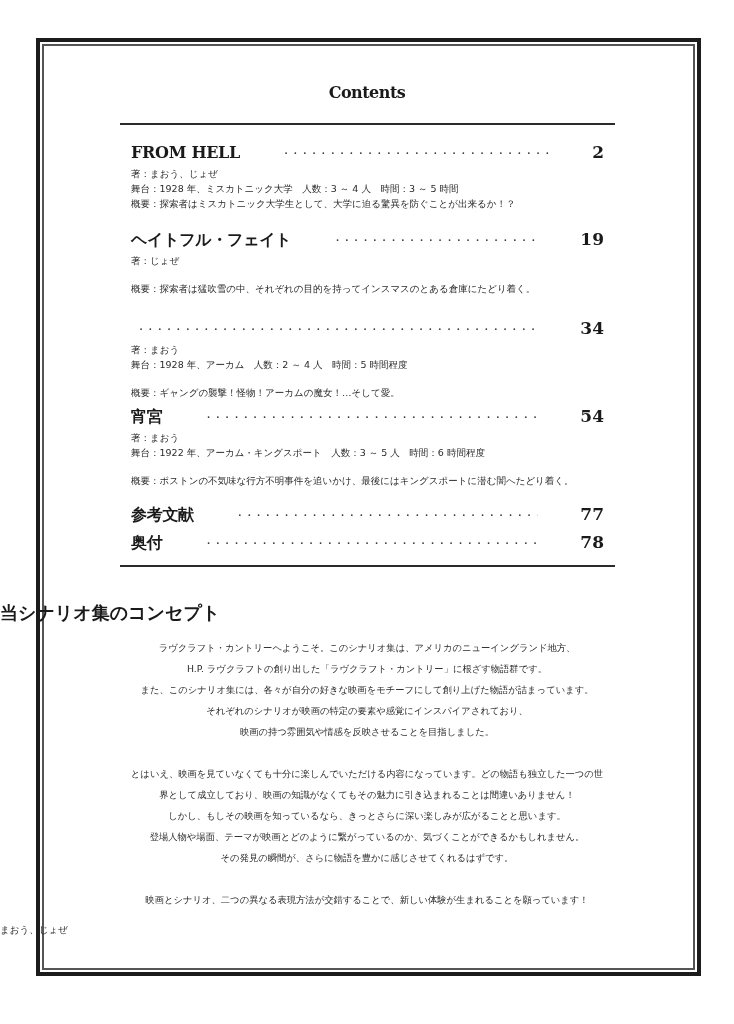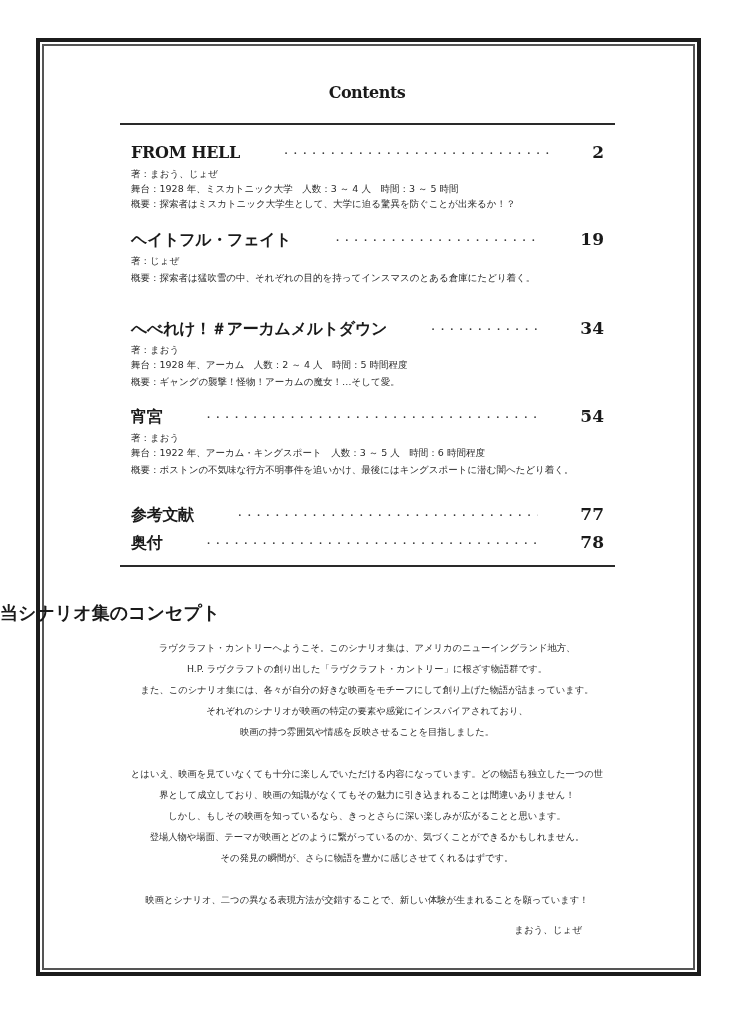--- a/index.html
+++ b/index.html
@@ -84,21 +84,21 @@
     .toc-page {
       font-size: 17px;
       white-space: nowrap;
     }
     .toc-meta {
       font-size: 9.5px;
       line-height: 15px;
       color: #2a2a2a;
       white-space: nowrap;
     }
-    .toc-meta.summary { margin-top: 2px; }
+    .toc-meta.summary { margin-top: 13px; }
 
     .concept-title {
       position: absolute;
       left: 0;
       top: 601px;
       width: 734px;
       text-align: left;
       font-family: "DejaVu Serif", "Liberation Serif", serif;
       font-weight: bold;
       font-size: 18px;
@@ -116,21 +116,21 @@
     .concept-body p {
       line-height: 21px;
       white-space: nowrap;
     }
     .concept-body .gap { height: 21px; }
     .signature {
       position: absolute;
       left: 0;
       top: 924px;
       width: 582px;
-      text-align: right;
+      text-align: left;
       font-size: 9.5px;
       color: #2a2a2a;
     }
   </style>
 </head>
 <body>
 
 <div class="frame-outer"></div>
 <div class="frame-inner"></div>
 
@@ -153,21 +153,20 @@
     <span class="toc-title">ヘイトフル・フェイト</span>
     <span class="toc-leader">··································································</span>
     <span class="toc-page">19</span>
   </div>
   <div class="toc-meta">著：じょぜ</div>
   <div class="toc-meta summary">概要：探索者は猛吹雪の中、それぞれの目的を持ってインスマスのとある倉庫にたどり着く。</div>
 </div>
 
 <div class="toc-entry" style="top:318px;">
   <div class="toc-line">
-    <span class="toc-title">へべれけ！＃アーカムメルトダウン</span>
     <span class="toc-leader">··································································</span>
     <span class="toc-page">34</span>
   </div>
   <div class="toc-meta">著：まおう</div>
   <div class="toc-meta">舞台：1928 年、アーカム　人数：2 ～ 4 人　時間：5 時間程度</div>
   <div class="toc-meta summary">概要：ギャングの襲撃！怪物！アーカムの魔女！…そして愛。</div>
 </div>
 
 <div class="toc-entry" style="top:406px;">
   <div class="toc-line">

